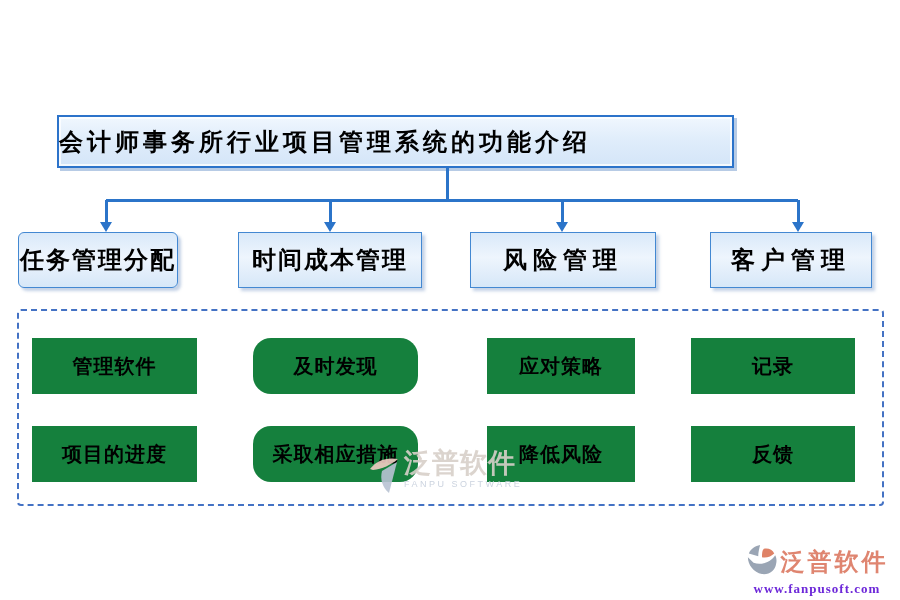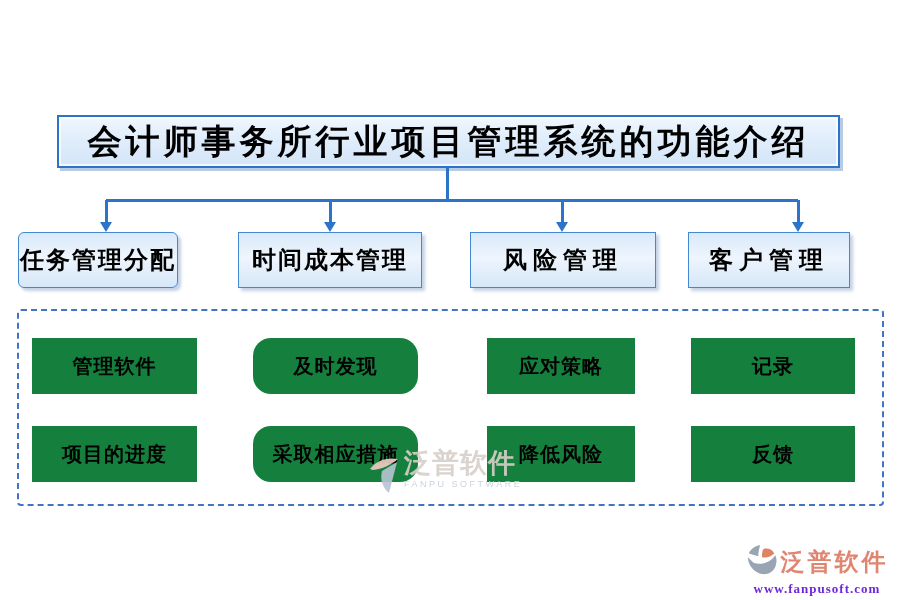--- a/index.html
+++ b/index.html
@@ -2,26 +2,26 @@
 <html><head>
 <meta charset="utf-8">
 <style>
   html,body{margin:0;padding:0;background:#fff;}
   .canvas{
     position:relative;width:900px;height:600px;background:#ffffff;overflow:hidden;
     font-family:"Liberation Serif","DejaVu Serif",serif;color:#000;
   }
   
   .title-box{
-    position:absolute;left:57px;top:115px;width:783px;height:53px;box-sizing:border-box;
+    position:absolute;left:57px;top:115px;width:677px;height:53px;box-sizing:border-box;
     background:linear-gradient(180deg,#f0f7fe 0%,#e0edfb 45%,#d4e5f8 100%);
     border:2px solid #2c73ca;
     box-shadow:3px 3px 0 rgba(96,140,198,.45), inset 0 0 0 2px rgba(255,255,255,.75);
-    display:flex;align-items:center;justify-content:center;
-    font-size:34px;font-weight:bold;letter-spacing:4px;white-space:nowrap;
+    display:flex;align-items:center;justify-content:flex-start;
+    font-size:24px;font-weight:bold;letter-spacing:4px;white-space:nowrap;
   }
   
   .line{position:absolute;background:#2b74c9;}
   .stem{left:446px;top:168px;width:3px;height:34px;}
   .hline{left:106px;top:199px;width:692px;height:3px;}
   .vline{top:200px;width:3px;height:23px;}
   .v0{left:105px;} .v1{left:329px;} .v2{left:561px;} .v3{left:797px;}
   .arrow{
     position:absolute;top:222px;width:0;height:0;
     border-left:6px solid transparent;border-right:6px solid transparent;
@@ -33,21 +33,21 @@
     position:absolute;top:232px;height:56px;box-sizing:border-box;
     background:linear-gradient(180deg,#d9e9f9 0%,#eef5fd 45%,#d6e7f8 100%);
     border:1px solid #4388d2;
     box-shadow:3px 3px 3px rgba(125,155,200,.45);
     display:flex;align-items:center;justify-content:center;
     font-size:24px;font-weight:bold;letter-spacing:2px;white-space:nowrap;
   }
   .b0{left:18px;width:160px;border-radius:6px;}
   .b1{left:238px;width:184px;}
   .b2{left:470px;width:186px;letter-spacing:6px;}
-  .b3{left:688px;width:162px;letter-spacing:6px;}
+  .b3{left:710px;width:162px;letter-spacing:6px;}
   
   .dashed-panel{
     position:absolute;left:17px;top:309px;width:867px;height:197px;box-sizing:border-box;
     border:2px dashed #4472c4;border-radius:4px;background:transparent;
   }
   .detail{
     position:absolute;height:56px;background:#15803d;
     display:flex;align-items:center;justify-content:center;
     font-size:20px;font-weight:bold;letter-spacing:1px;white-space:nowrap;
   }

